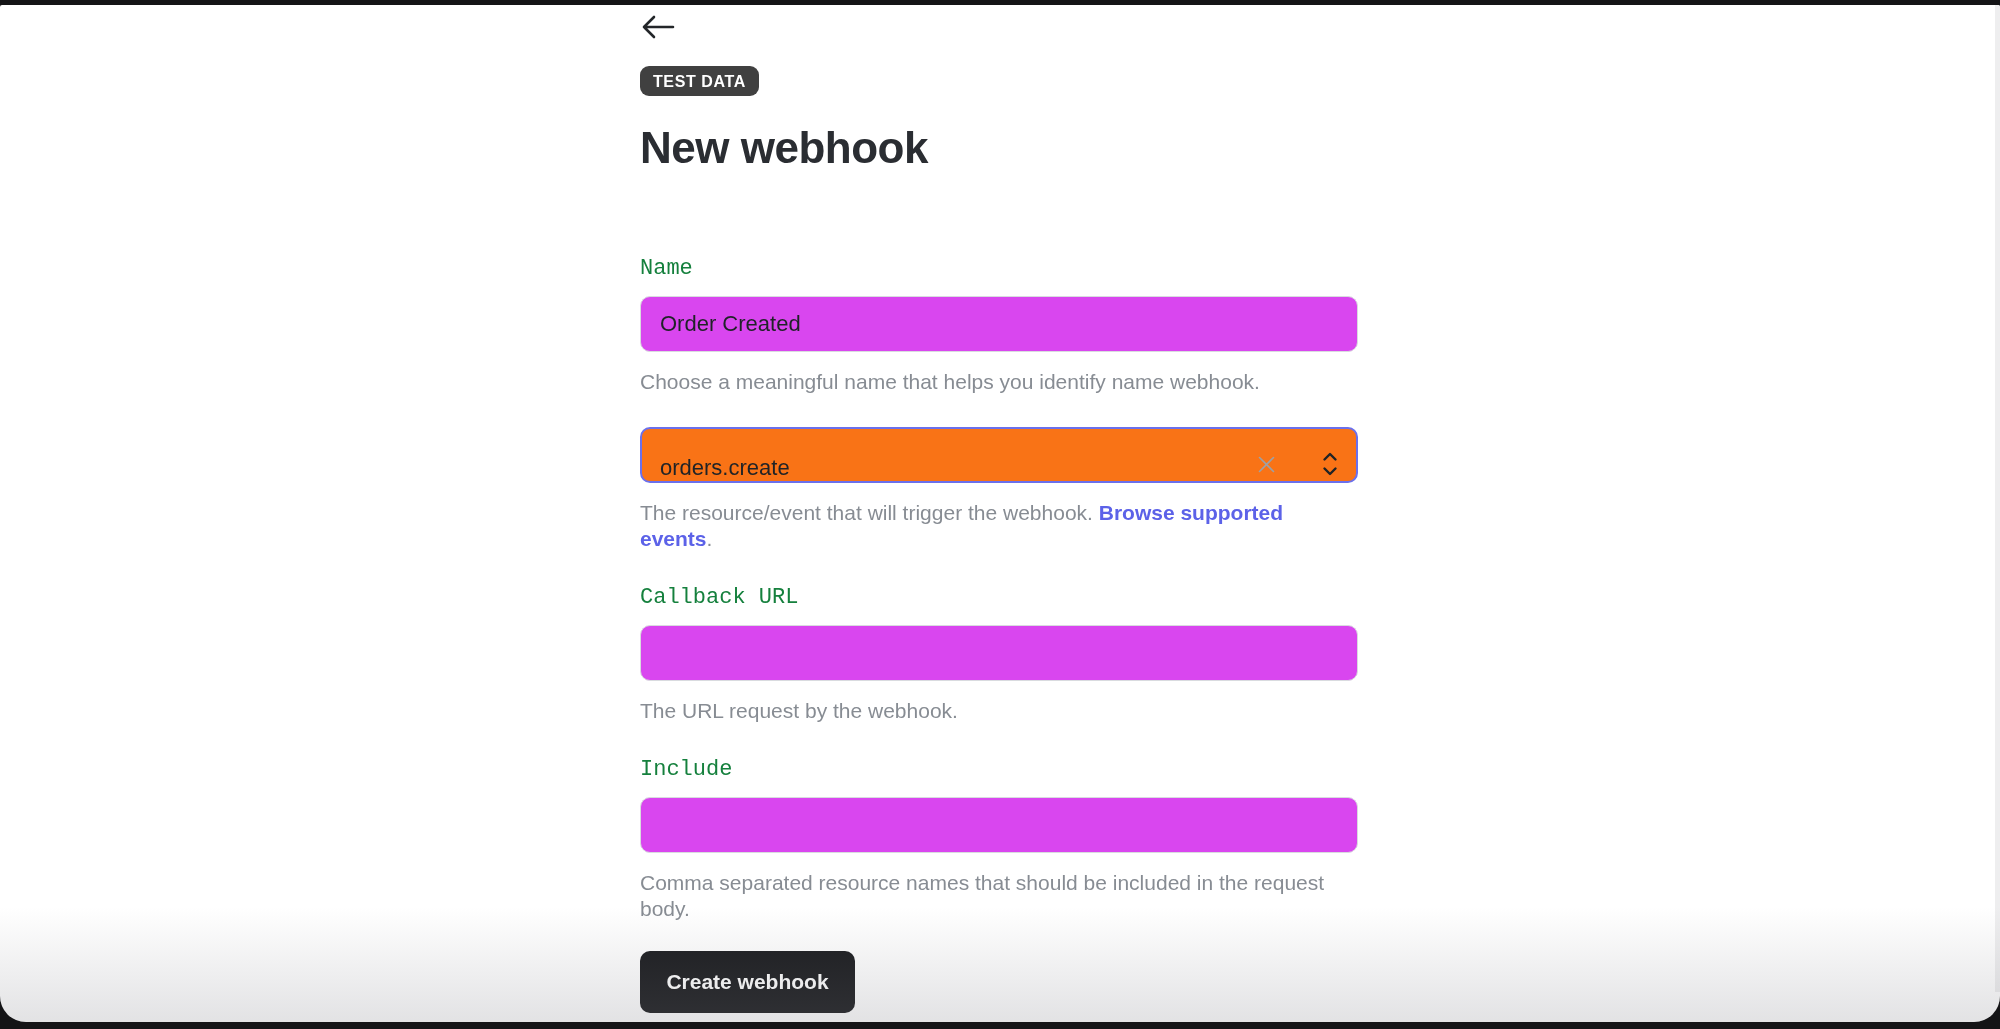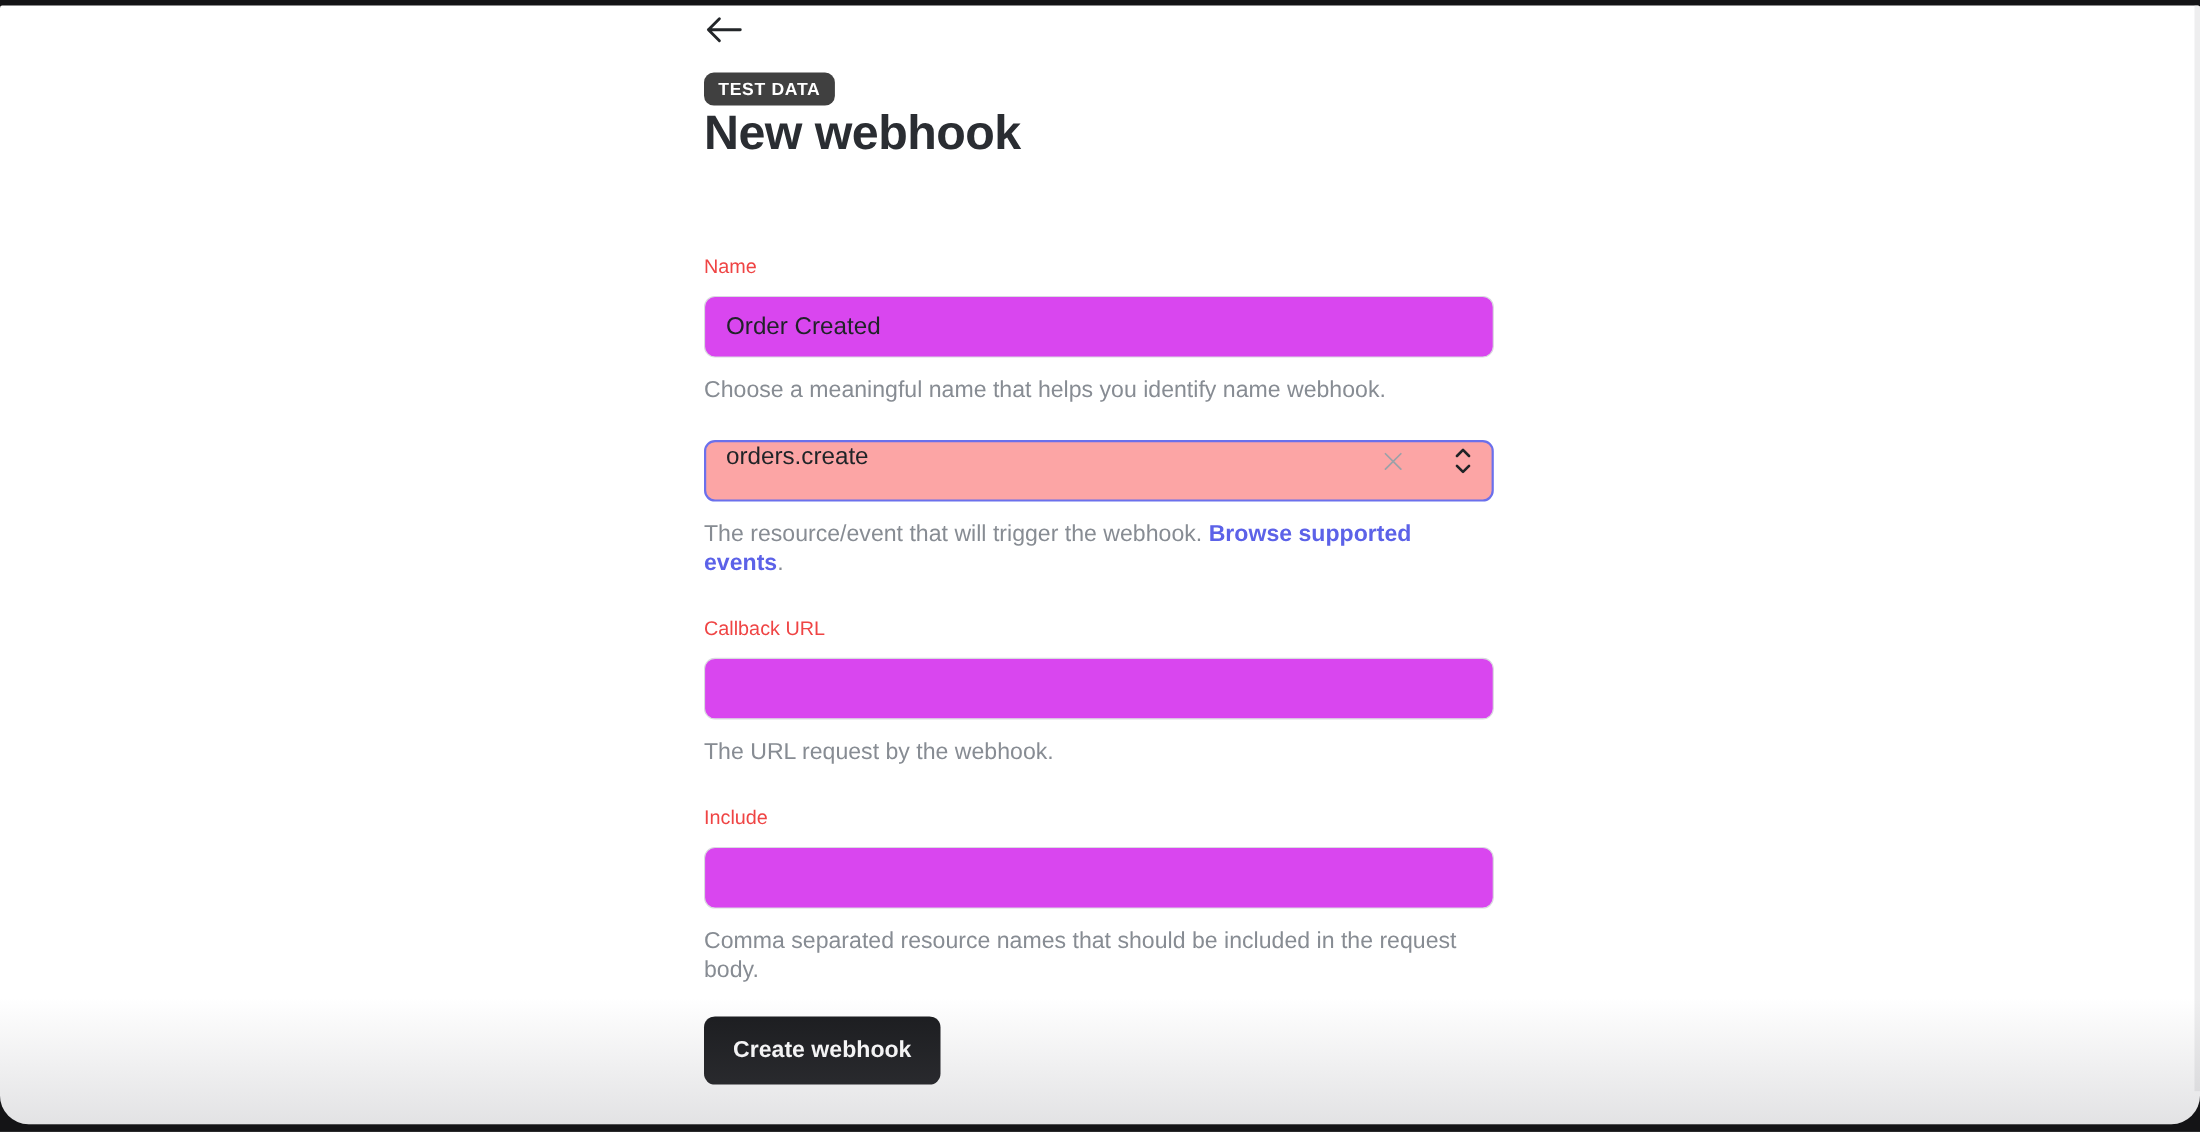--- a/index.html
+++ b/index.html
@@ -48,34 +48,36 @@
     background:#404040;
     color:#ffffff;
     font-size:16px;
     font-weight:bold;
     letter-spacing:0.6px;
     padding:7px 13px 6px 13px;
     border-radius:9px;
     line-height:17px;
   }
   .page-title {
+    margin-top:27px;
     font-size:44px;
     line-height:50px;
     font-weight:600;
     color:#2a2d32;
     letter-spacing:-0.5px;
   }
   .form { margin-top:82px; }
   .field-group { margin-top:32px; }
   .field-group:first-child { margin-top:0; }
   .field-label {
-    font-size:18px;
+    font-size:22px;
     line-height:28px;
-    color:#ef4444;
+    color:#15803d;
     display:block;
+    font-family:Liberation Mono, monospace;
   }
   .text-input {
     margin-top:13px;
     width:718px;
     height:56px;
     border:1px solid #d9dbdf;
     border-radius:10px;
     font-family:"Liberation Sans", sans-serif;
     font-size:22px;
     color:#1f2327;
@@ -84,22 +86,22 @@
     background:#d946ef;
     display:block;
   }
   .combobox {
     margin-top:13px;
     width:718px;
     height:56px;
     border:2px solid #6B70EC;
     border-radius:10px;
     display:flex;
-    align-items:flex-start;
-    background:#fca5a5;
+    align-items:flex-end;
+    background:#f97316;
     cursor:pointer;
   }
   .combobox-value {
     flex:1;
     font-size:22px;
     color:#1f2327;
     padding-left:18px;
   }
   .icon-btn {
     background:none; border:none;

